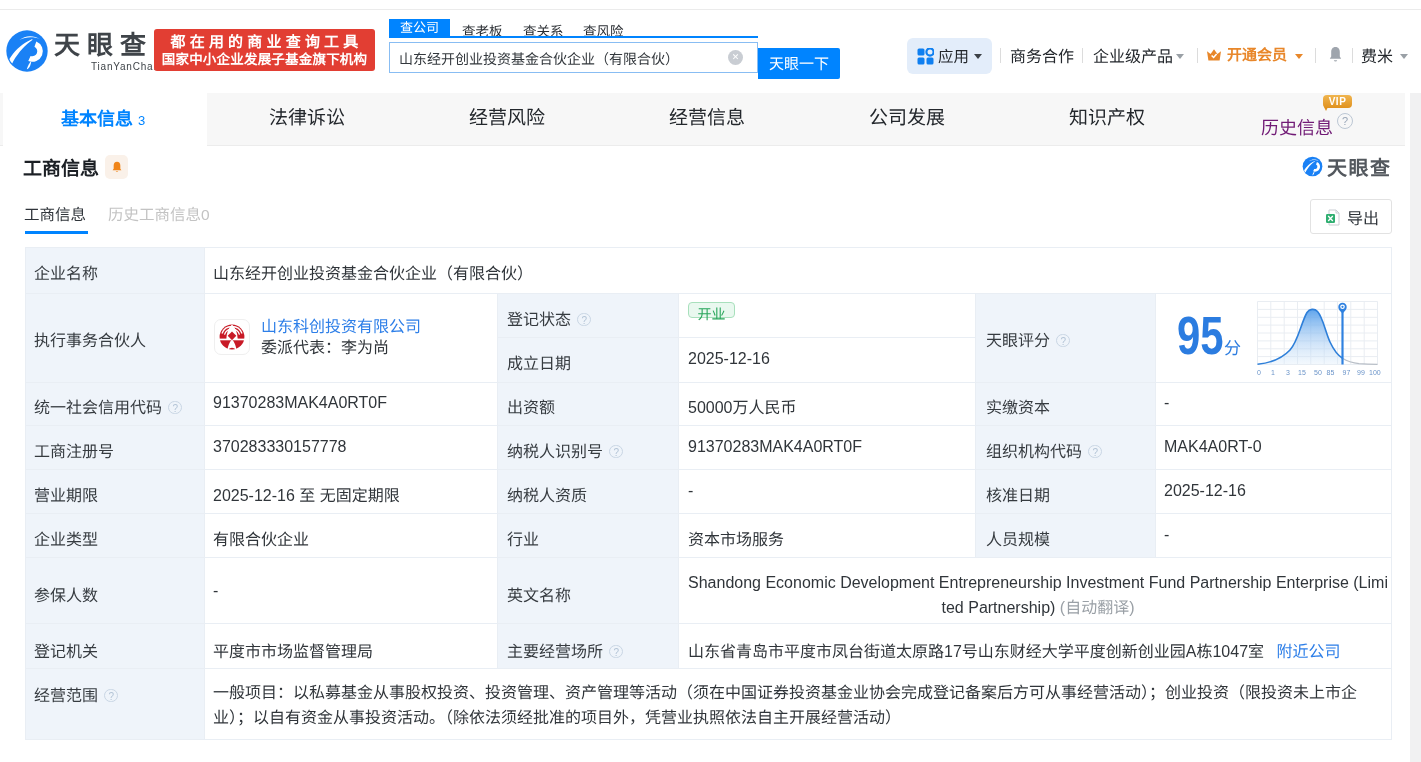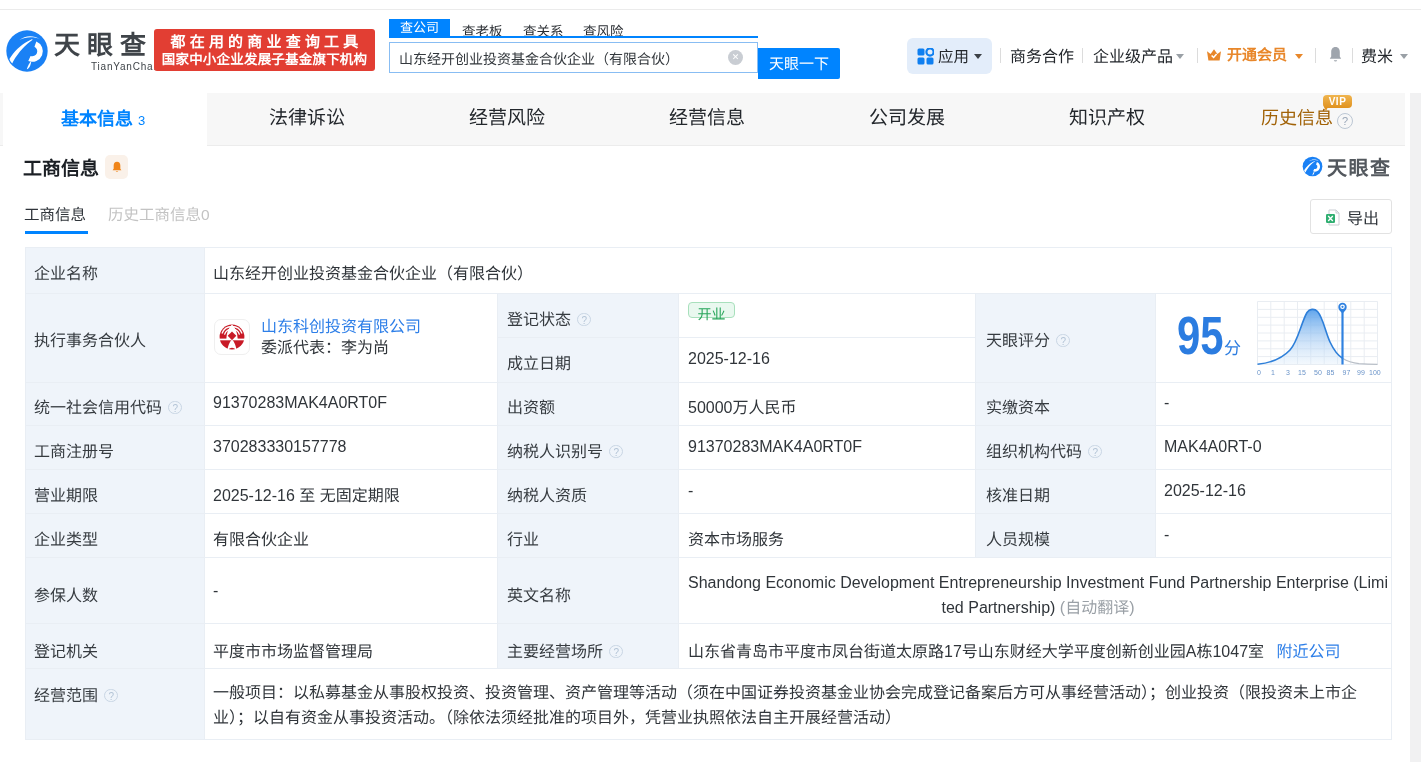--- a/index.html
+++ b/index.html
@@ -86,21 +86,21 @@
 
   <div class="abs" style="left:0;top:93px;width:1405px;height:53px;background:#f7f7f7;border-bottom:1px solid #ececec;"></div>
   <div class="abs" style="left:1410px;top:93px;width:11px;height:669px;background:#f1f1f2;"></div>
   <div class="abs" style="left:3px;top:93px;width:204px;height:53px;background:#fff;"></div>
   <div class="abs" style="left:61px;top:108px;font-size:18px;font-weight:bold;color:#0084ff;line-height:22px;">基本信息 <span style="font-size:13px;font-weight:normal;">3</span></div>
   <div class="abs" style="left:269px;top:107px;font-size:19px;color:#23272c;line-height:22px;">法律诉讼</div>
   <div class="abs" style="left:469px;top:107px;font-size:19px;color:#23272c;line-height:22px;">经营风险</div>
   <div class="abs" style="left:669px;top:107px;font-size:19px;color:#23272c;line-height:22px;">经营信息</div>
   <div class="abs" style="left:869px;top:107px;font-size:19px;color:#23272c;line-height:22px;">公司发展</div>
   <div class="abs" style="left:1069px;top:107px;font-size:19px;color:#23272c;line-height:22px;">知识产权</div>
-  <div class="abs" style="left:1261px;top:107px;font-size:18px;color:#a16207;line-height:22px;">历史信息</div>
+  <div class="abs" style="left:1261px;top:117px;font-size:18px;color:#701a75;line-height:22px;">历史信息</div>
   <div class="abs" style="left:1337px;top:113px;width:16px;height:16px;border:1px solid #bcc7d4;border-radius:50%;color:#9aa7b8;font-size:11px;line-height:14px;text-align:center;">?</div>
   <div class="abs" style="left:1323px;top:95px;width:29px;height:13px;background:linear-gradient(180deg,#f0b54f,#e0921f);border-radius:4px;color:#fff;font-size:10px;font-weight:bold;text-align:center;line-height:13px;letter-spacing:0.5px;">VIP</div>
   <div class="abs" style="left:1324px;top:107px;width:0;height:0;border:2.5px solid transparent;border-top:4px solid #e0921f;"></div>
 
   <div class="abs" style="left:23px;top:152.5px;font-size:19px;font-weight:bold;color:#1c2025;">工商信息</div>
   <div class="abs" style="left:105px;top:155px;width:23px;height:24px;background:#faf1e9;border-radius:5px;">
     <svg width="14" height="15" viewBox="0 0 16 16" style="margin:5px 0 0 4.5px;display:block;">
       <path d="M8,1.5 C5.5,1.5 4.2,3.4 4.2,5.8 L4.2,9.5 L3,11.2 L13,11.2 L11.8,9.5 L11.8,5.8 C11.8,3.4 10.5,1.5 8,1.5 Z" fill="#f08519"></path>
       <path d="M6.6,12.4 A1.6,1.6 0 0 0 9.4,12.4 Z" fill="#f08519"></path>
     </svg>

